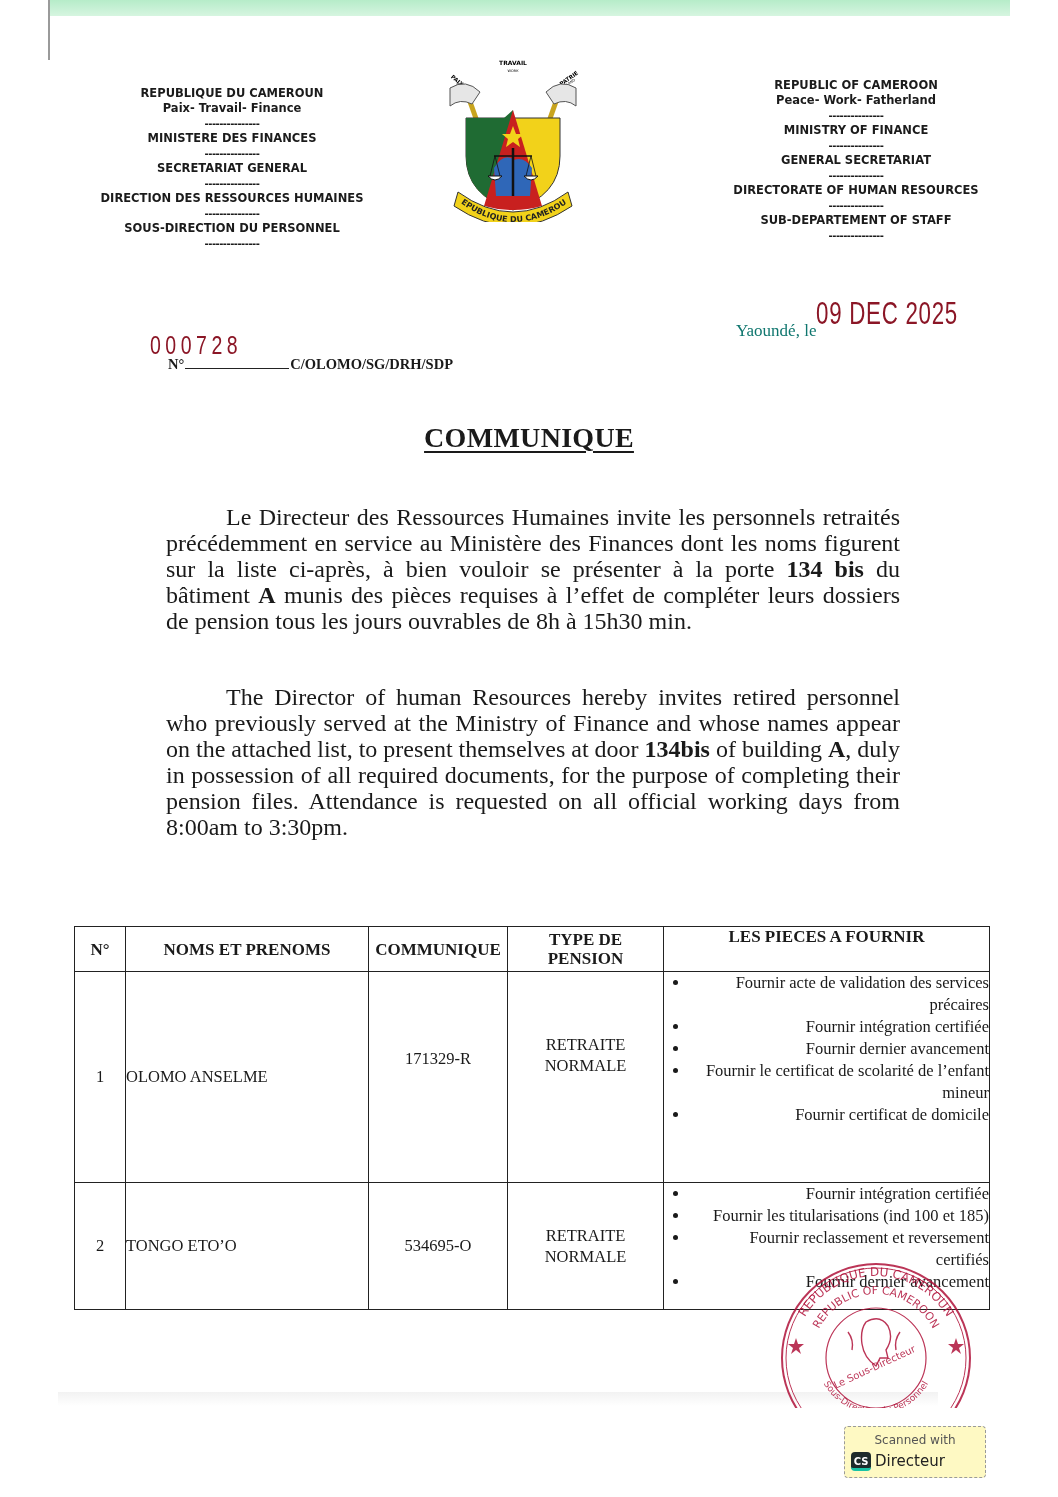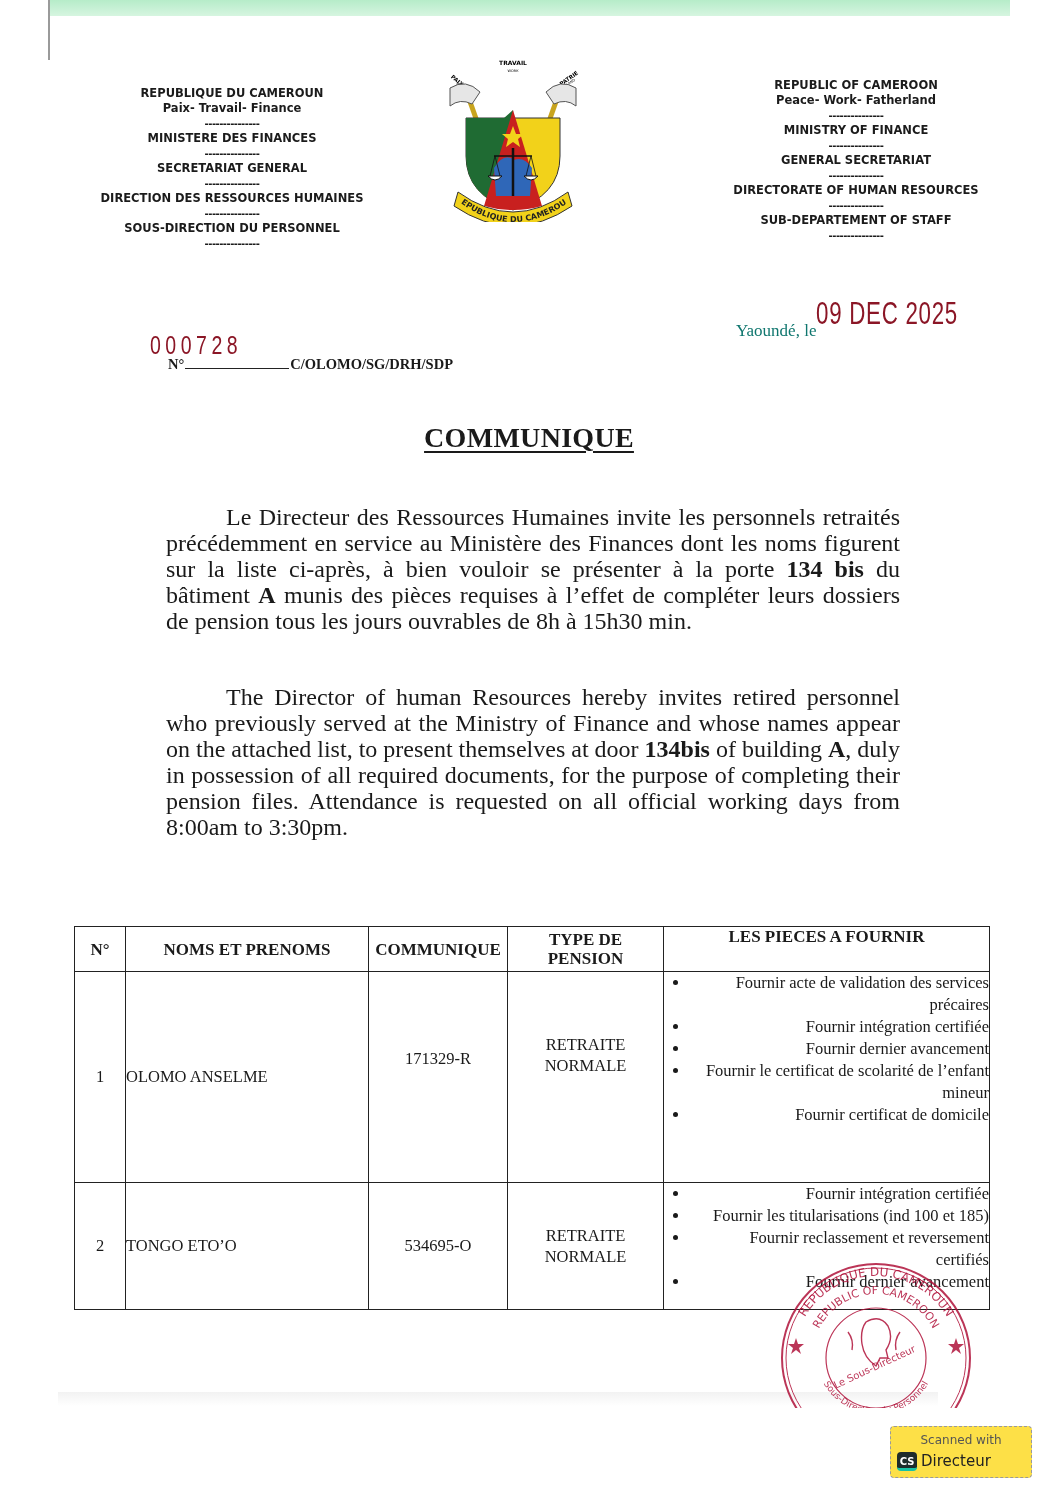--- a/index.html
+++ b/index.html
@@ -95,22 +95,22 @@
   tr.row-1 td { height: 166px; }
   tr.row-2 td { height: 126px; }
   tr.row-1 td.c-mat { padding-bottom: 36px; }
   tr.row-1 td.c-type { padding-bottom: 44px; }
   tr.row-1 td.c-num, tr.row-1 td.c-name { padding-top: 0px; }
   tr.row-2 td.c-mat, tr.row-2 td.c-type { padding-top: 0px; }
 
   .seal { position: absolute; left: 776px; top: 1258px; width: 200px; height: 150px; overflow: hidden; }
 
   .camscanner {
-    position: absolute; left: 890px; top: 1426px; width: 140px; height: 50px;
-    border: 1px dashed #9a9a9a; border-radius: 4px; background: #fde047;
+    position: absolute; left: 844px; top: 1426px; width: 140px; height: 50px;
+    border: 1px dashed #9a9a9a; border-radius: 4px; background: #fef9c3;
     font-family: "DejaVu Sans", sans-serif;
   }
   .cs-scanned { position: absolute; left: 0; width: 140px; top: 6px; text-align: center; font-size: 12px; color: #555; }
   .cs-logo {
     position: absolute; left: 6px; top: 25px; width: 20px; height: 19px; border-radius: 4px;
     background: #1e2b2b; color: #fff; font-size: 10px; font-weight: bold; text-align: center; line-height: 19px;
     border-bottom: 3px solid #19c3a5; box-sizing: border-box;
   }
   .cs-brand { position: absolute; left: 30px; top: 25px; font-size: 15px; color: #222; }
 </style>

